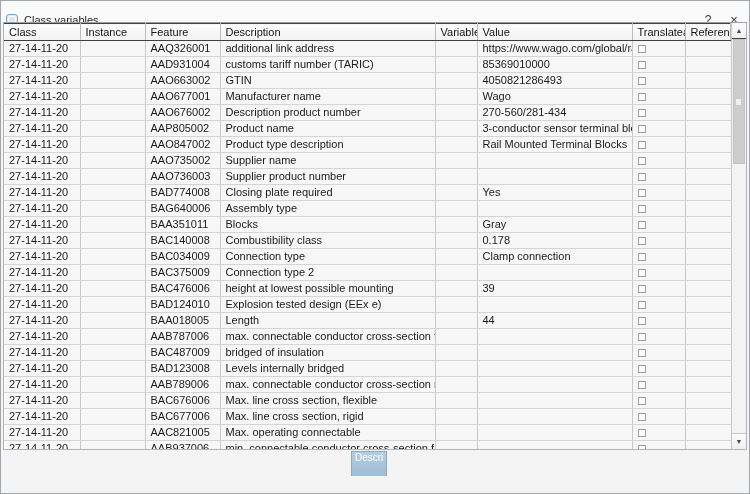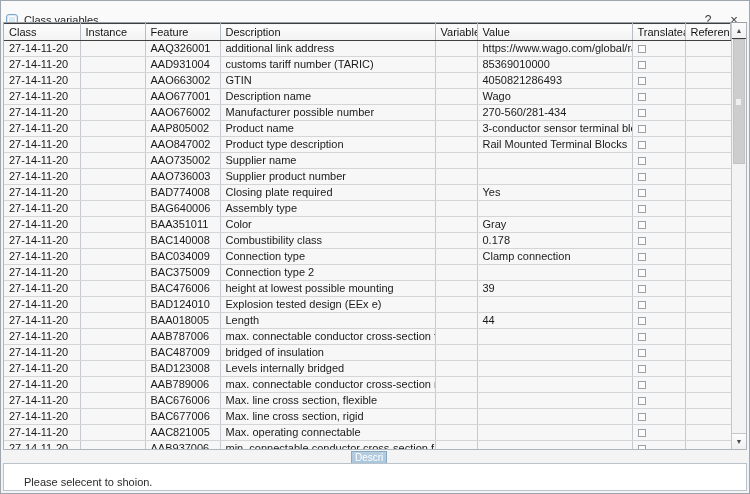--- a/index.html
+++ b/index.html
@@ -314,31 +314,31 @@
               <td>GTIN</td>
               <td></td>
               <td>4050821286493</td>
               <td class="cell-chk"><span class="chk"></span></td>
               <td></td>
             </tr>
             <tr>
               <td>27-14-11-20</td>
               <td></td>
               <td>AAO677001</td>
-              <td>Description name</td>
+              <td>Manufacturer name</td>
               <td></td>
               <td>Wago</td>
               <td class="cell-chk"><span class="chk"></span></td>
               <td></td>
             </tr>
             <tr>
               <td>27-14-11-20</td>
               <td></td>
               <td>AAO676002</td>
-              <td>Manufacturer possible number</td>
+              <td>Description product number</td>
               <td></td>
               <td>270-560/281-434</td>
               <td class="cell-chk"><span class="chk"></span></td>
               <td></td>
             </tr>
             <tr>
               <td>27-14-11-20</td>
               <td></td>
               <td>AAP805002</td>
               <td>Product name</td>
@@ -394,21 +394,21 @@
               <td>Assembly type</td>
               <td></td>
               <td></td>
               <td class="cell-chk"><span class="chk"></span></td>
               <td></td>
             </tr>
             <tr>
               <td>27-14-11-20</td>
               <td></td>
               <td>BAA351011</td>
-              <td>Color</td>
+              <td>Blocks</td>
               <td></td>
               <td>Gray</td>
               <td class="cell-chk"><span class="chk"></span></td>
               <td></td>
             </tr>
             <tr>
               <td>27-14-11-20</td>
               <td></td>
               <td>BAC140008</td>
               <td>Combustibility class</td>
@@ -557,18 +557,15 @@
         <div class="thumb"></div>
       </div>
       <div class="arrow down">▼</div>
     </div>
   </div>
 
   <div class="bottom">
     <div class="tabstrip">
       <div class="tab">Descri</div>
     </div>
-    <div class="tab-panel">
-      <div class="status-text">Please selecent to shoion.</div>
-    </div>
   </div>
 
 </div>
 
 </body></html>

